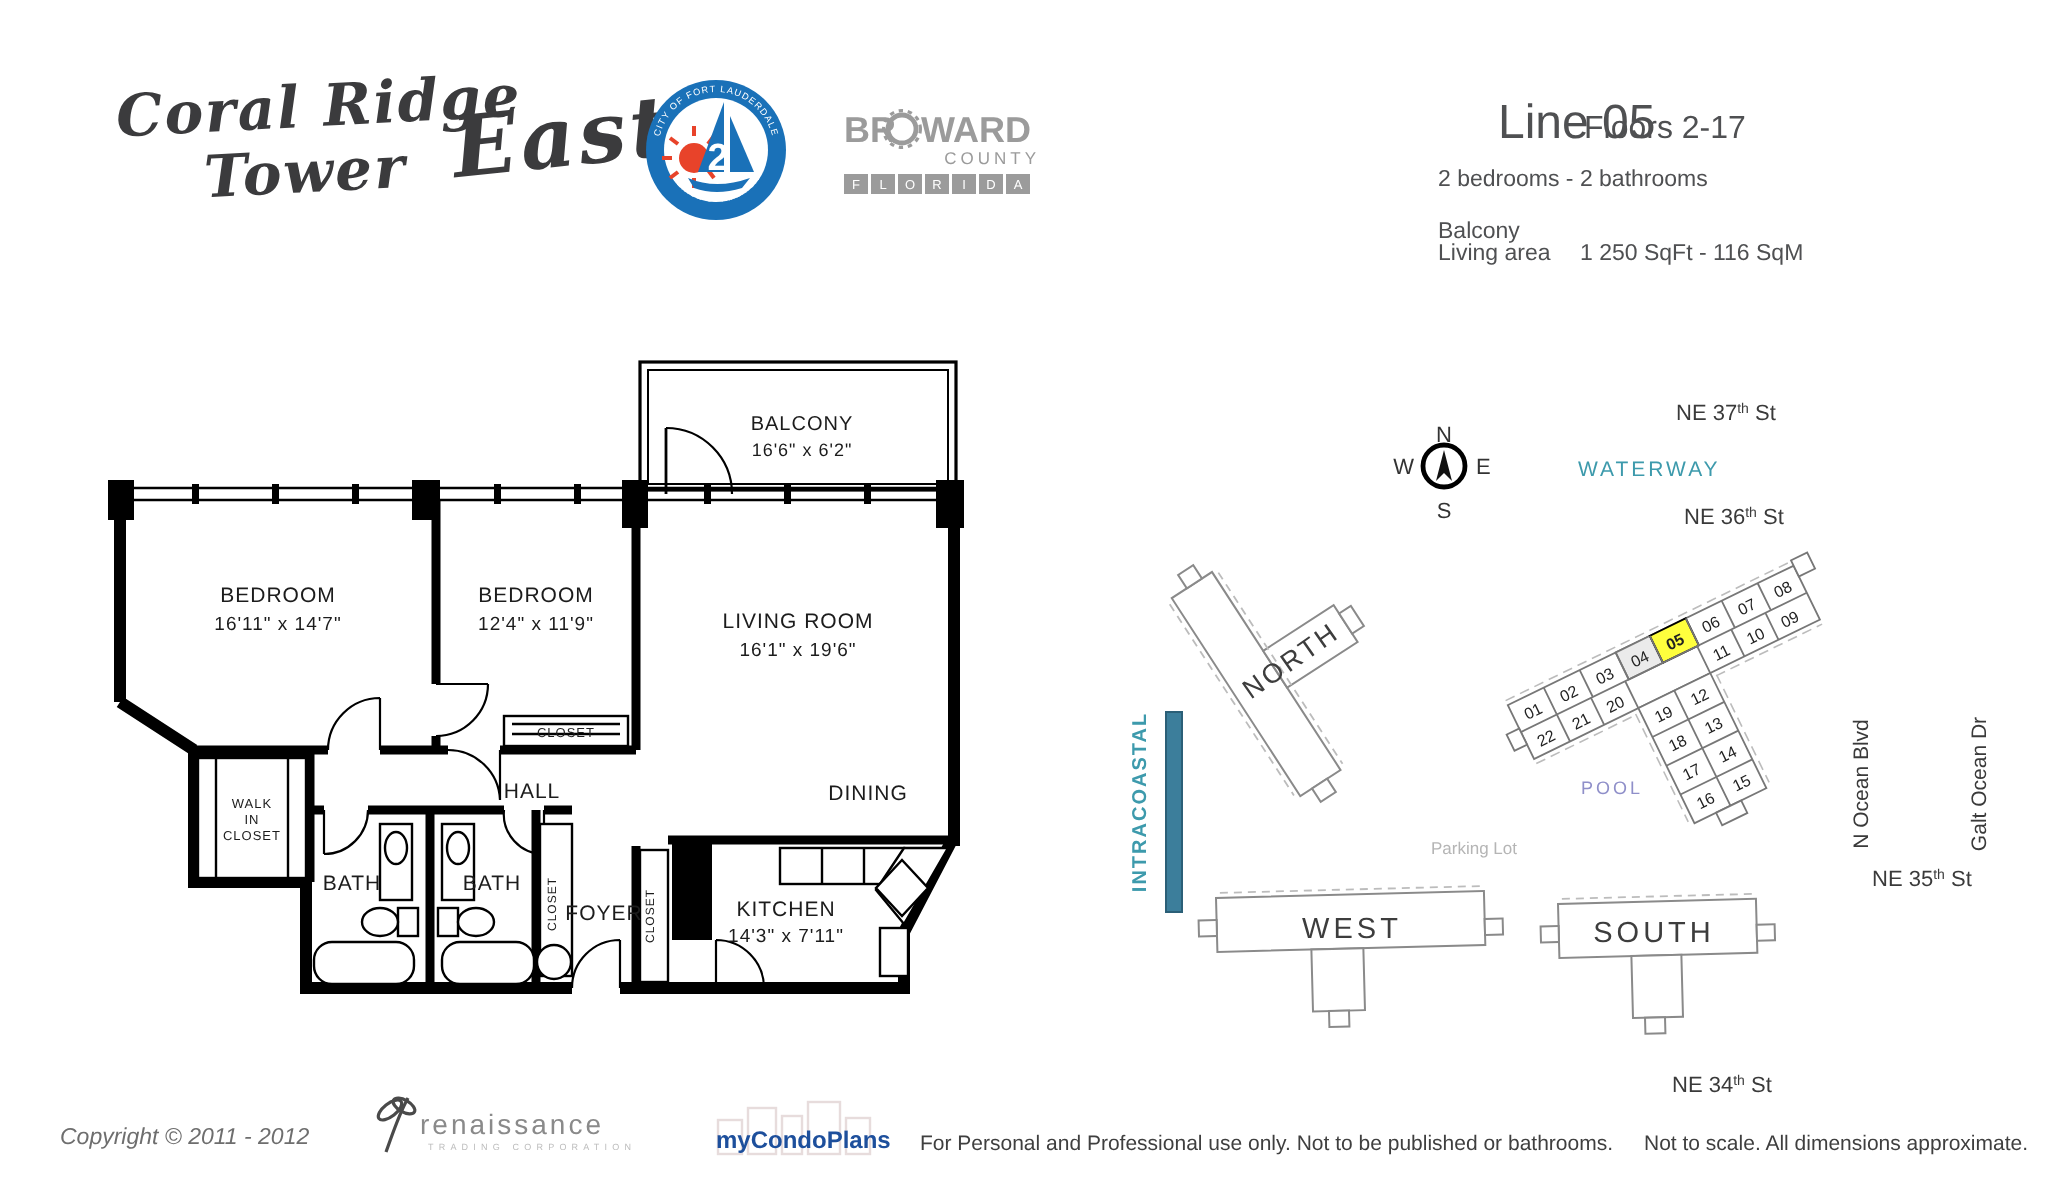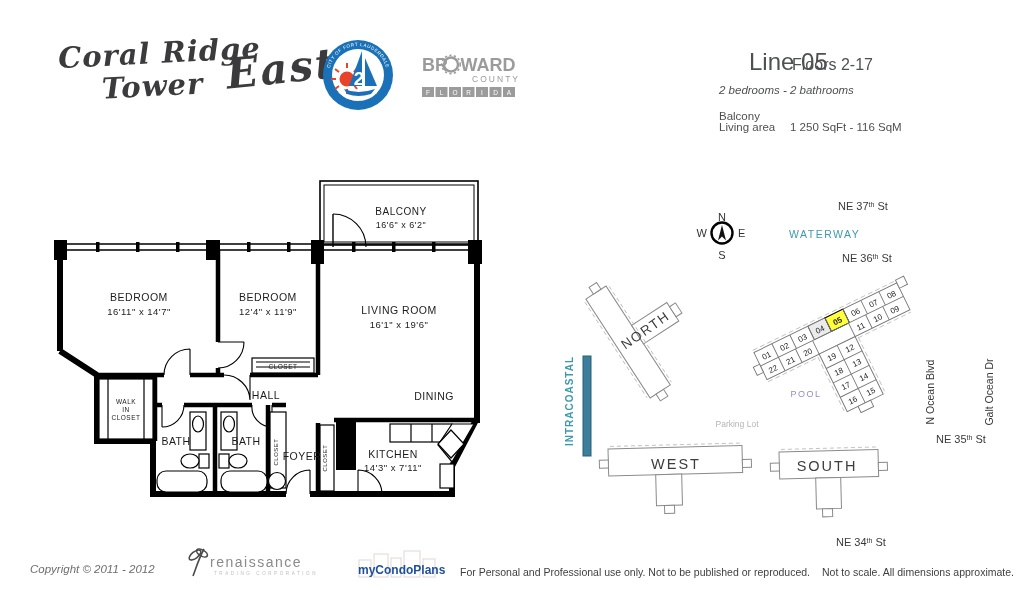--- a/index.html
+++ b/index.html
@@ -7,21 +7,21 @@
         font-family:"Liberation Sans",sans-serif;color:#3a3a3a;}
   .abs{position:absolute;}
   
   .script{font-family:"DejaVu Serif",serif;font-style:italic;font-weight:bold;color:#3b3b3d;}
   .t1{left:58px;top:36px;font-size:29px;transform:rotate(-3deg);letter-spacing:1px;}
   .t2{left:102px;top:69px;font-size:29px;transform:rotate(-3deg);letter-spacing:1px;}
   .t3{left:226px;top:44px;font-size:42px;transform:rotate(-6deg);letter-spacing:2px;}
   .line05{left:718px;top:48px;font-size:24px;color:#4f5052;margin-left:31px;}
   .floors{left:792px;top:56px;font-size:16px;color:#4f5052;}
   .inforow{left:719px;font-size:11.5px;color:#4f5052;}
-  .ir1{top:84px;font-style:italic;} .ir2{top:97px;margin-top:24px;} .ir3{top:110px;}
+  .ir1{top:84px;} .ir2{top:97px;margin-top:24px;} .ir3{top:110px;}
   .la-label{display:inline-block;width:71px;}
   
   .copy{left:30px;top:563px;font-size:11.5px;color:#6e6e6e;font-style:italic;}
   .ren-name{left:210px;top:554px;font-size:14px;color:#8a8a8a;letter-spacing:1.5px;}
   .ren-sub{left:214px;top:571px;font-size:4.5px;color:#bdbdbd;letter-spacing:2.6px;}
   .mcp{left:358px;top:563px;font-size:12px;font-weight:bold;color:#1d4f9c;}
   .usage{left:460px;top:566px;font-size:10.5px;color:#3f3f3f;}
   .scalenote{left:822px;top:566px;font-size:10.5px;color:#3f3f3f;}
   svg text{font-family:"Liberation Sans",sans-serif;}
 </style>
@@ -318,16 +318,16 @@
     <g fill="none" stroke="#e7dcdc" stroke-width="1.2">
       <rect x="4" y="11" width="12" height="17"></rect>
         <rect x="19" y="5" width="14" height="23"></rect>
       <rect x="36" y="9" width="10" height="19"></rect>
         <rect x="49" y="2" width="16" height="26"></rect>
       <rect x="68" y="10" width="12" height="18"></rect>
     </g>
   </svg>
   <div class="abs mcp">myCondoPlans</div>
 
-  <div class="abs usage">For Personal and Professional use only.  Not to be published or reproduced.</div>
+  <div class="abs usage">For Personal and Professional use only.  Not to be published or bathrooms.</div>
   <div class="abs scalenote">Not to scale.  All dimensions approximate.</div>
 
 </div>
 
 </body></html>

